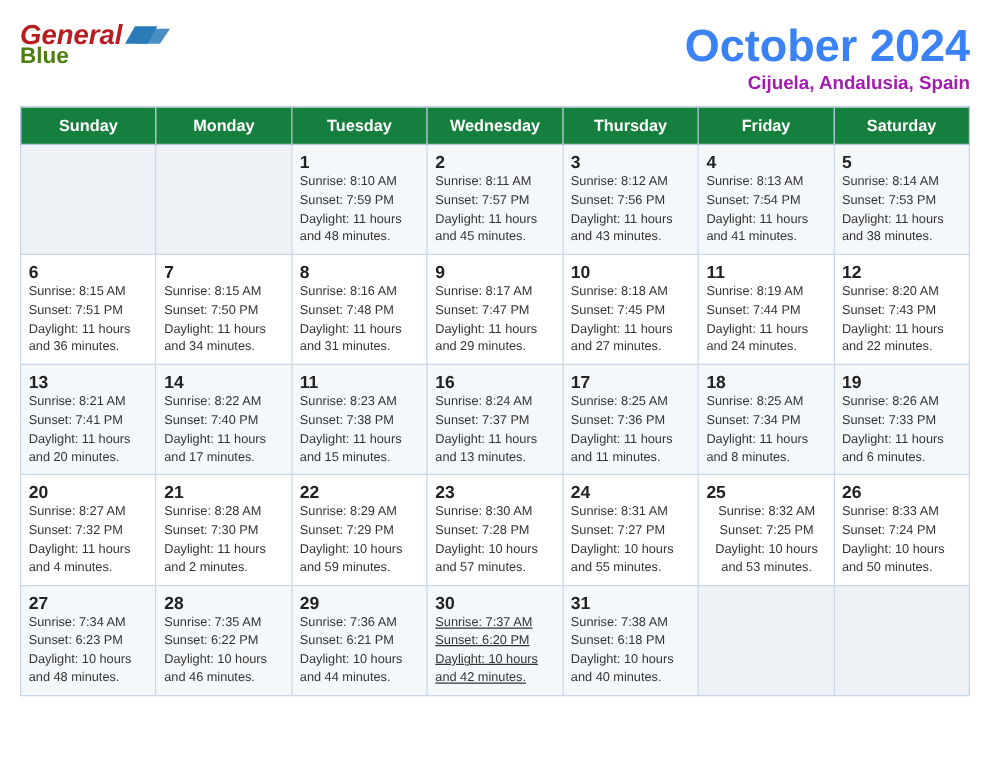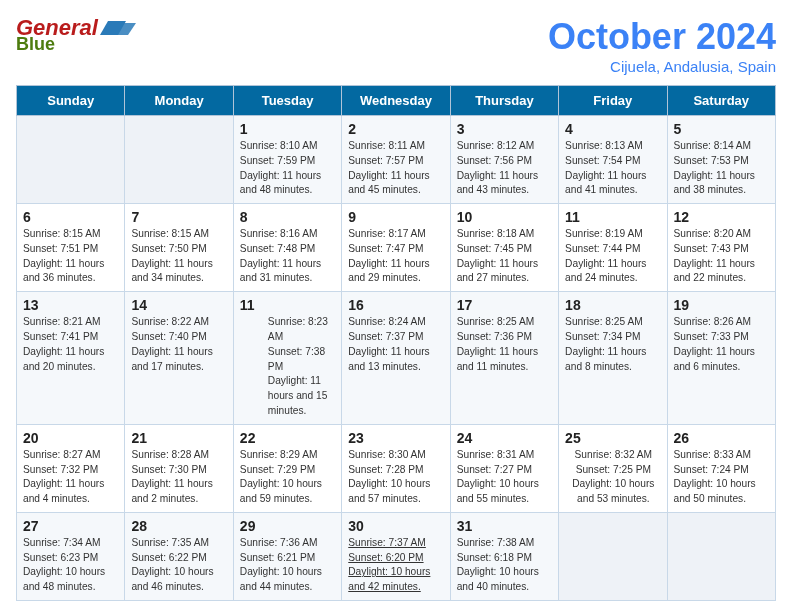--- a/index.html
+++ b/index.html
@@ -24,29 +24,30 @@
     .title-block {
       text-align: right;
     }
     .month-title {
       font-size: 36px;
       font-weight: bold;
       color: #3b82f6;
     }
     .subtitle {
       font-size: 15px;
-      color: #3b82f6;
+      color: #a21caf;
+      font-weight: bold;
     }
     table {
       width: 100%;
       border-collapse: collapse;
       table-layout: fixed;
     }
     thead tr th {
-      background: #0369a1;
+      background: #15803d;
       color: #fff;
       font-size: 13px;
       font-weight: bold;
       padding: 7px 4px;
       text-align: center;
       border: 1px solid #b0c4d8;
     }
     tbody tr td {
       border: 1px solid #c8d8e8;
       vertical-align: top;
@@ -198,21 +199,21 @@
 Daylight: 11 hours and 20 minutes.</div>
         </td>
         <td>
           <span class="day-num">14</span>
           <div class="day-info" style="white-space: pre-line;">Sunrise: 8:22 AM
 Sunset: 7:40 PM
 Daylight: 11 hours and 17 minutes.</div>
         </td>
         <td>
           <span class="day-num">11</span>
-          <div class="day-info" style="white-space: pre-line; margin-left: 28px;">Sunrise: 8:23 AM
+          <div class="day-info" style="white-space: pre-line;">Sunrise: 8:23 AM
 Sunset: 7:38 PM
 Daylight: 11 hours and 15 minutes.</div>
         </td>
         <td>
           <span class="day-num">16</span>
           <div class="day-info" style="white-space: pre-line;">Sunrise: 8:24 AM
 Sunset: 7:37 PM
 Daylight: 11 hours and 13 minutes.</div>
         </td>
         <td>

